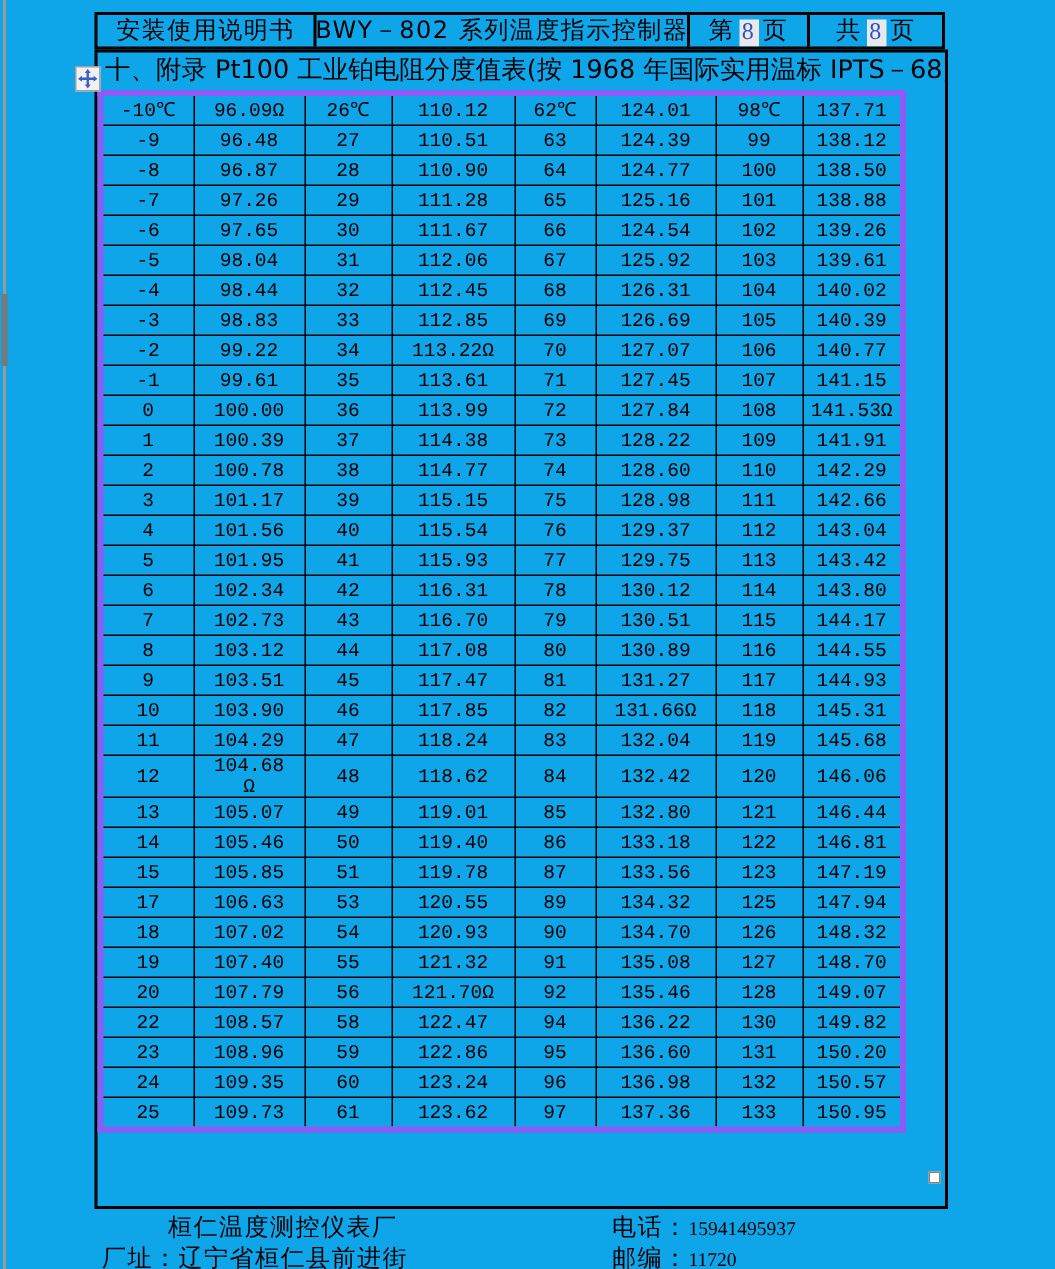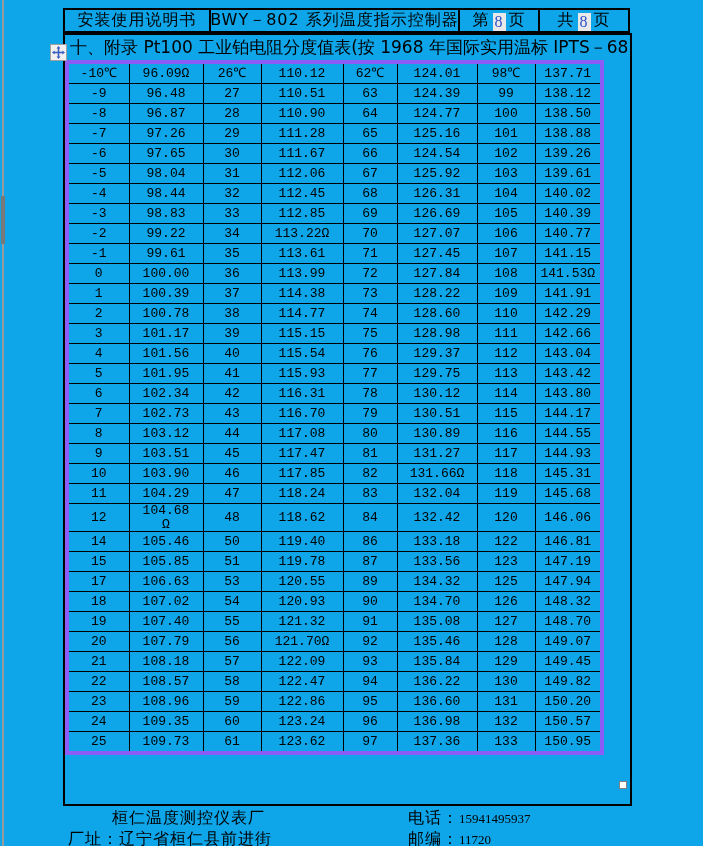--- a/index.html
+++ b/index.html
@@ -314,20 +314,30 @@
             <td>104.68
 Ω</td>
             <td>48</td>
             <td>118.62</td>
             <td>84</td>
             <td>132.42</td>
             <td>120</td>
             <td>146.06</td>
           </tr>
           <tr>
+            <td>13</td>
+            <td>105.07</td>
+            <td>49</td>
+            <td>119.01</td>
+            <td>85</td>
+            <td>132.80</td>
+            <td>121</td>
+            <td>146.44</td>
+          </tr>
+          <tr>
             <td>14</td>
             <td>105.46</td>
             <td>50</td>
             <td>119.40</td>
             <td>86</td>
             <td>133.18</td>
             <td>122</td>
             <td>146.81</td>
           </tr>
           <tr>
@@ -372,30 +382,20 @@
           </tr>
           <tr>
             <td>20</td>
             <td>107.79</td>
             <td>56</td>
             <td>121.70Ω</td>
             <td>92</td>
             <td>135.46</td>
             <td>128</td>
             <td>149.07</td>
-          </tr>
-          <tr>
-            <td>21</td>
-            <td>108.18</td>
-            <td>57</td>
-            <td>122.09</td>
-            <td>93</td>
-            <td>135.84</td>
-            <td>129</td>
-            <td>149.45</td>
           </tr>
           <tr>
             <td>22</td>
             <td>108.57</td>
             <td>58</td>
             <td>122.47</td>
             <td>94</td>
             <td>136.22</td>
             <td>130</td>
             <td>149.82</td>

